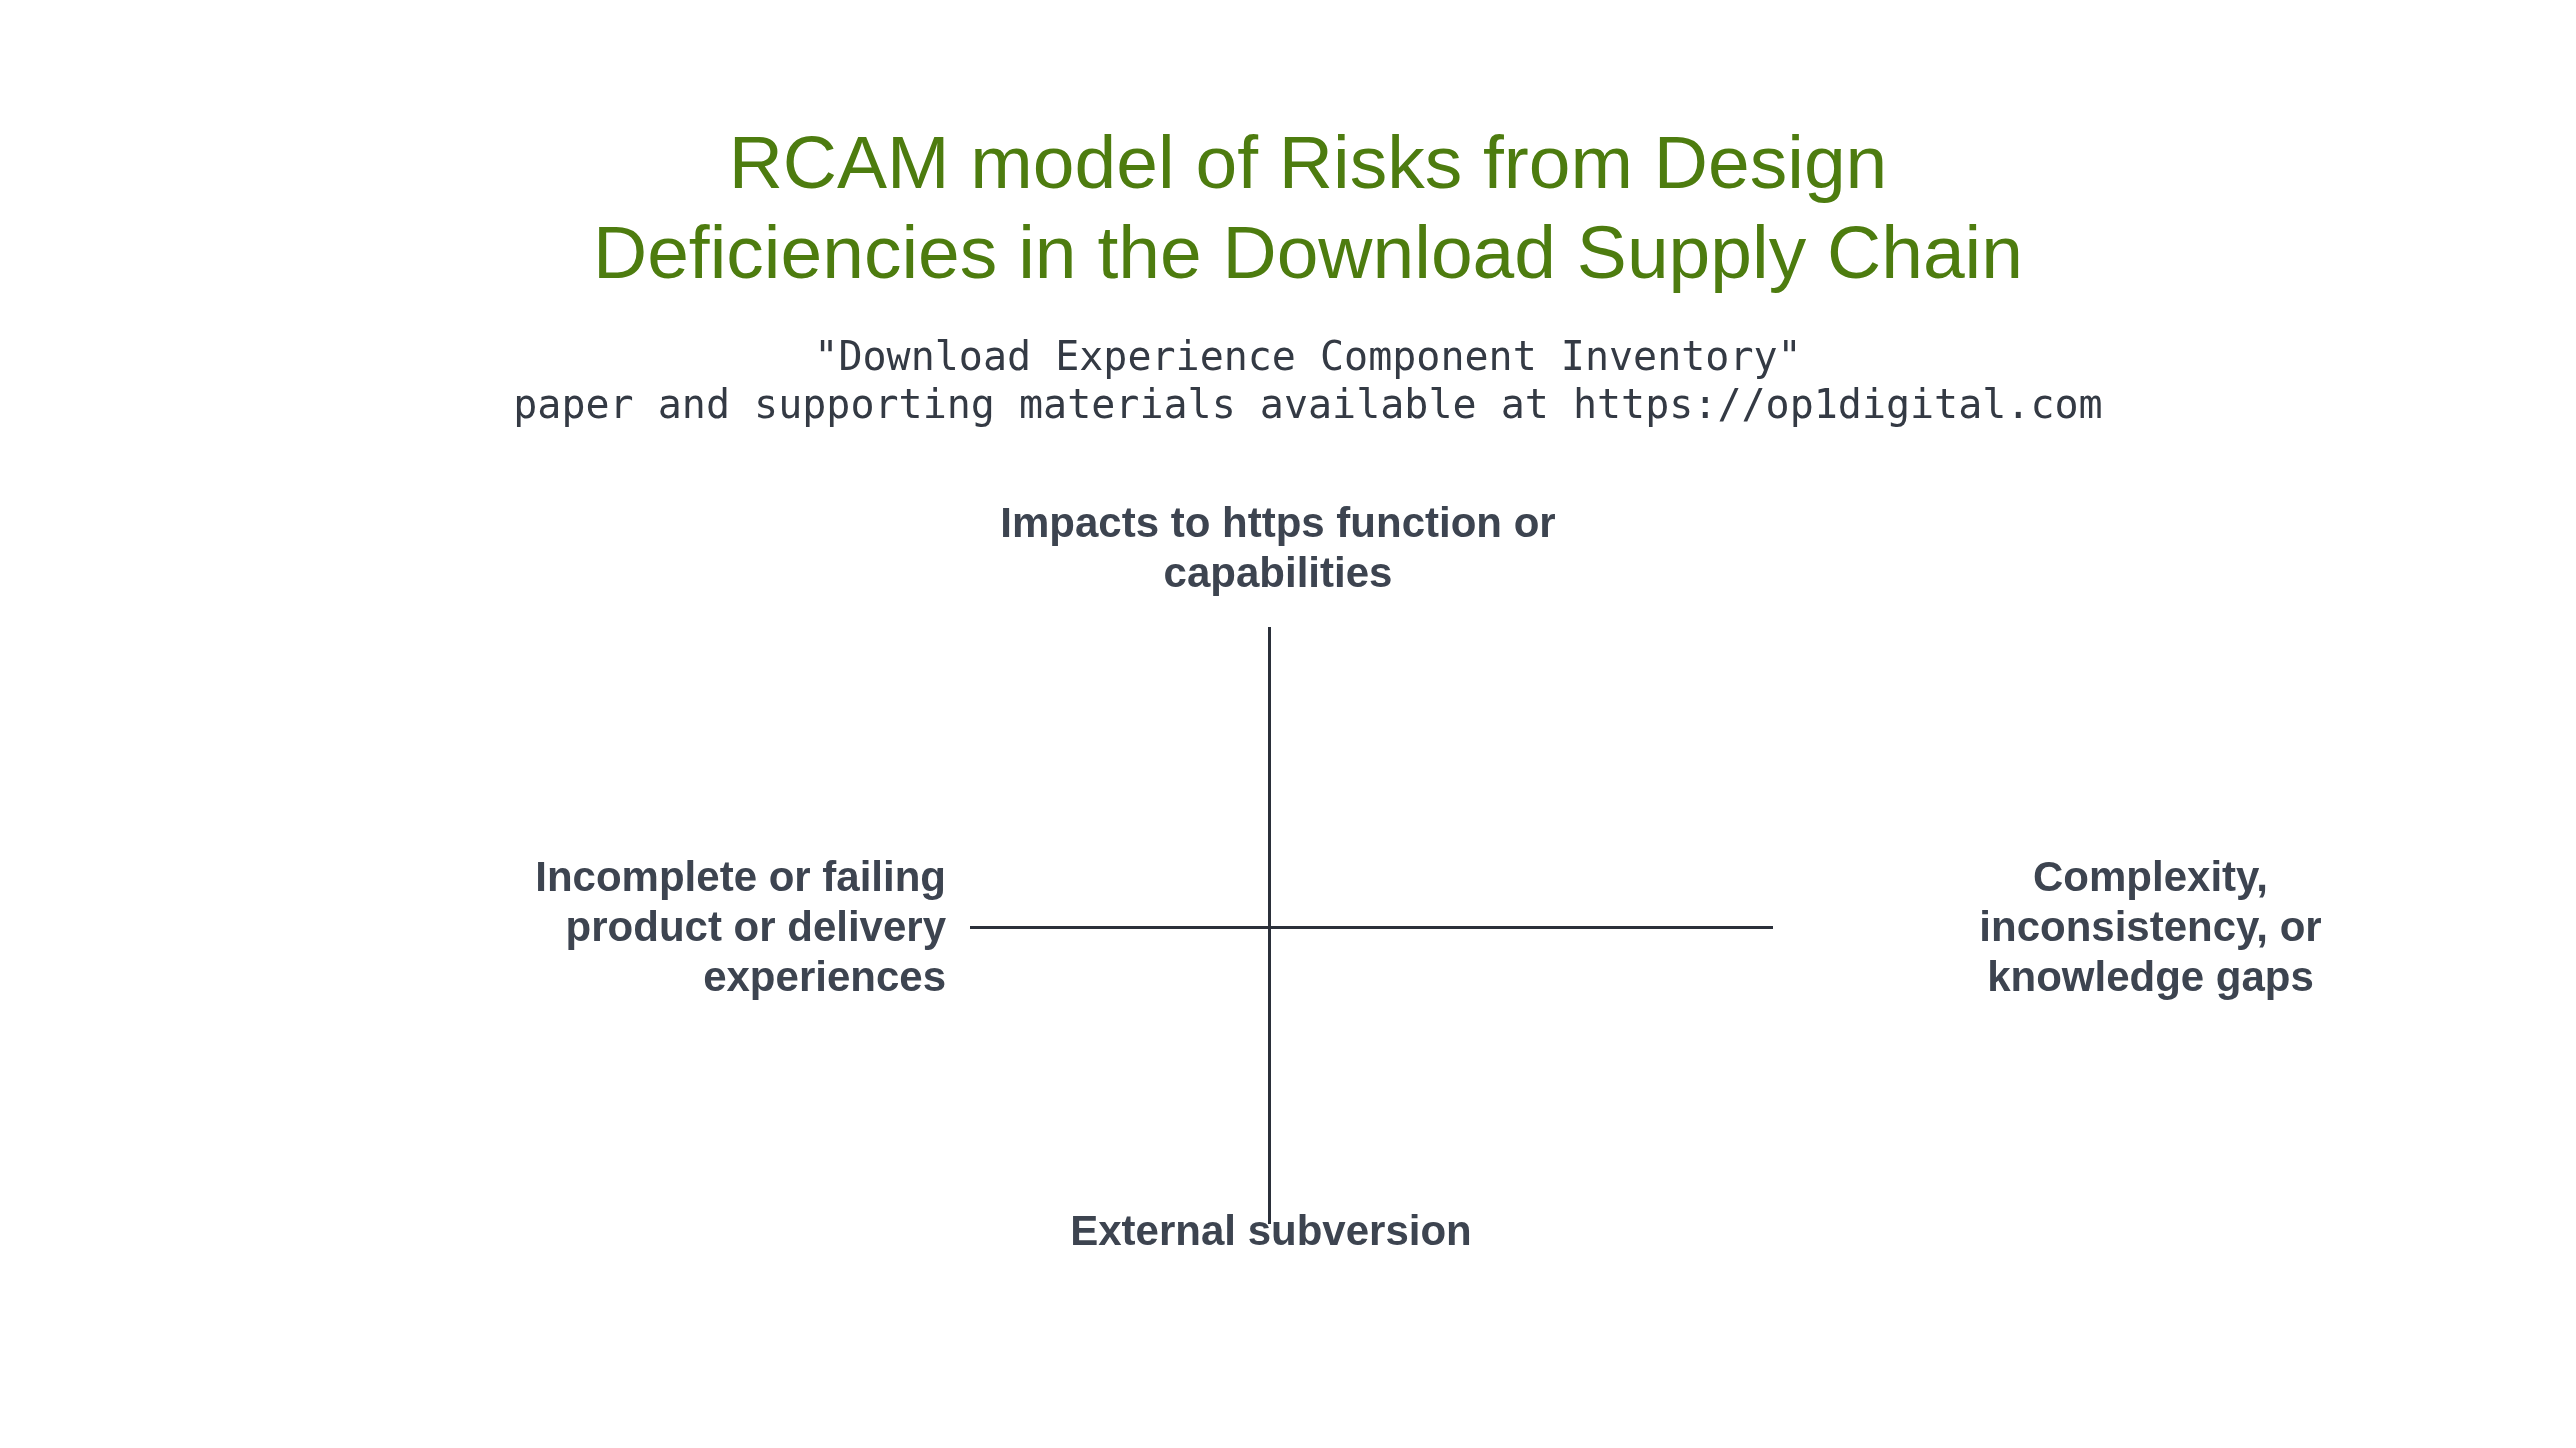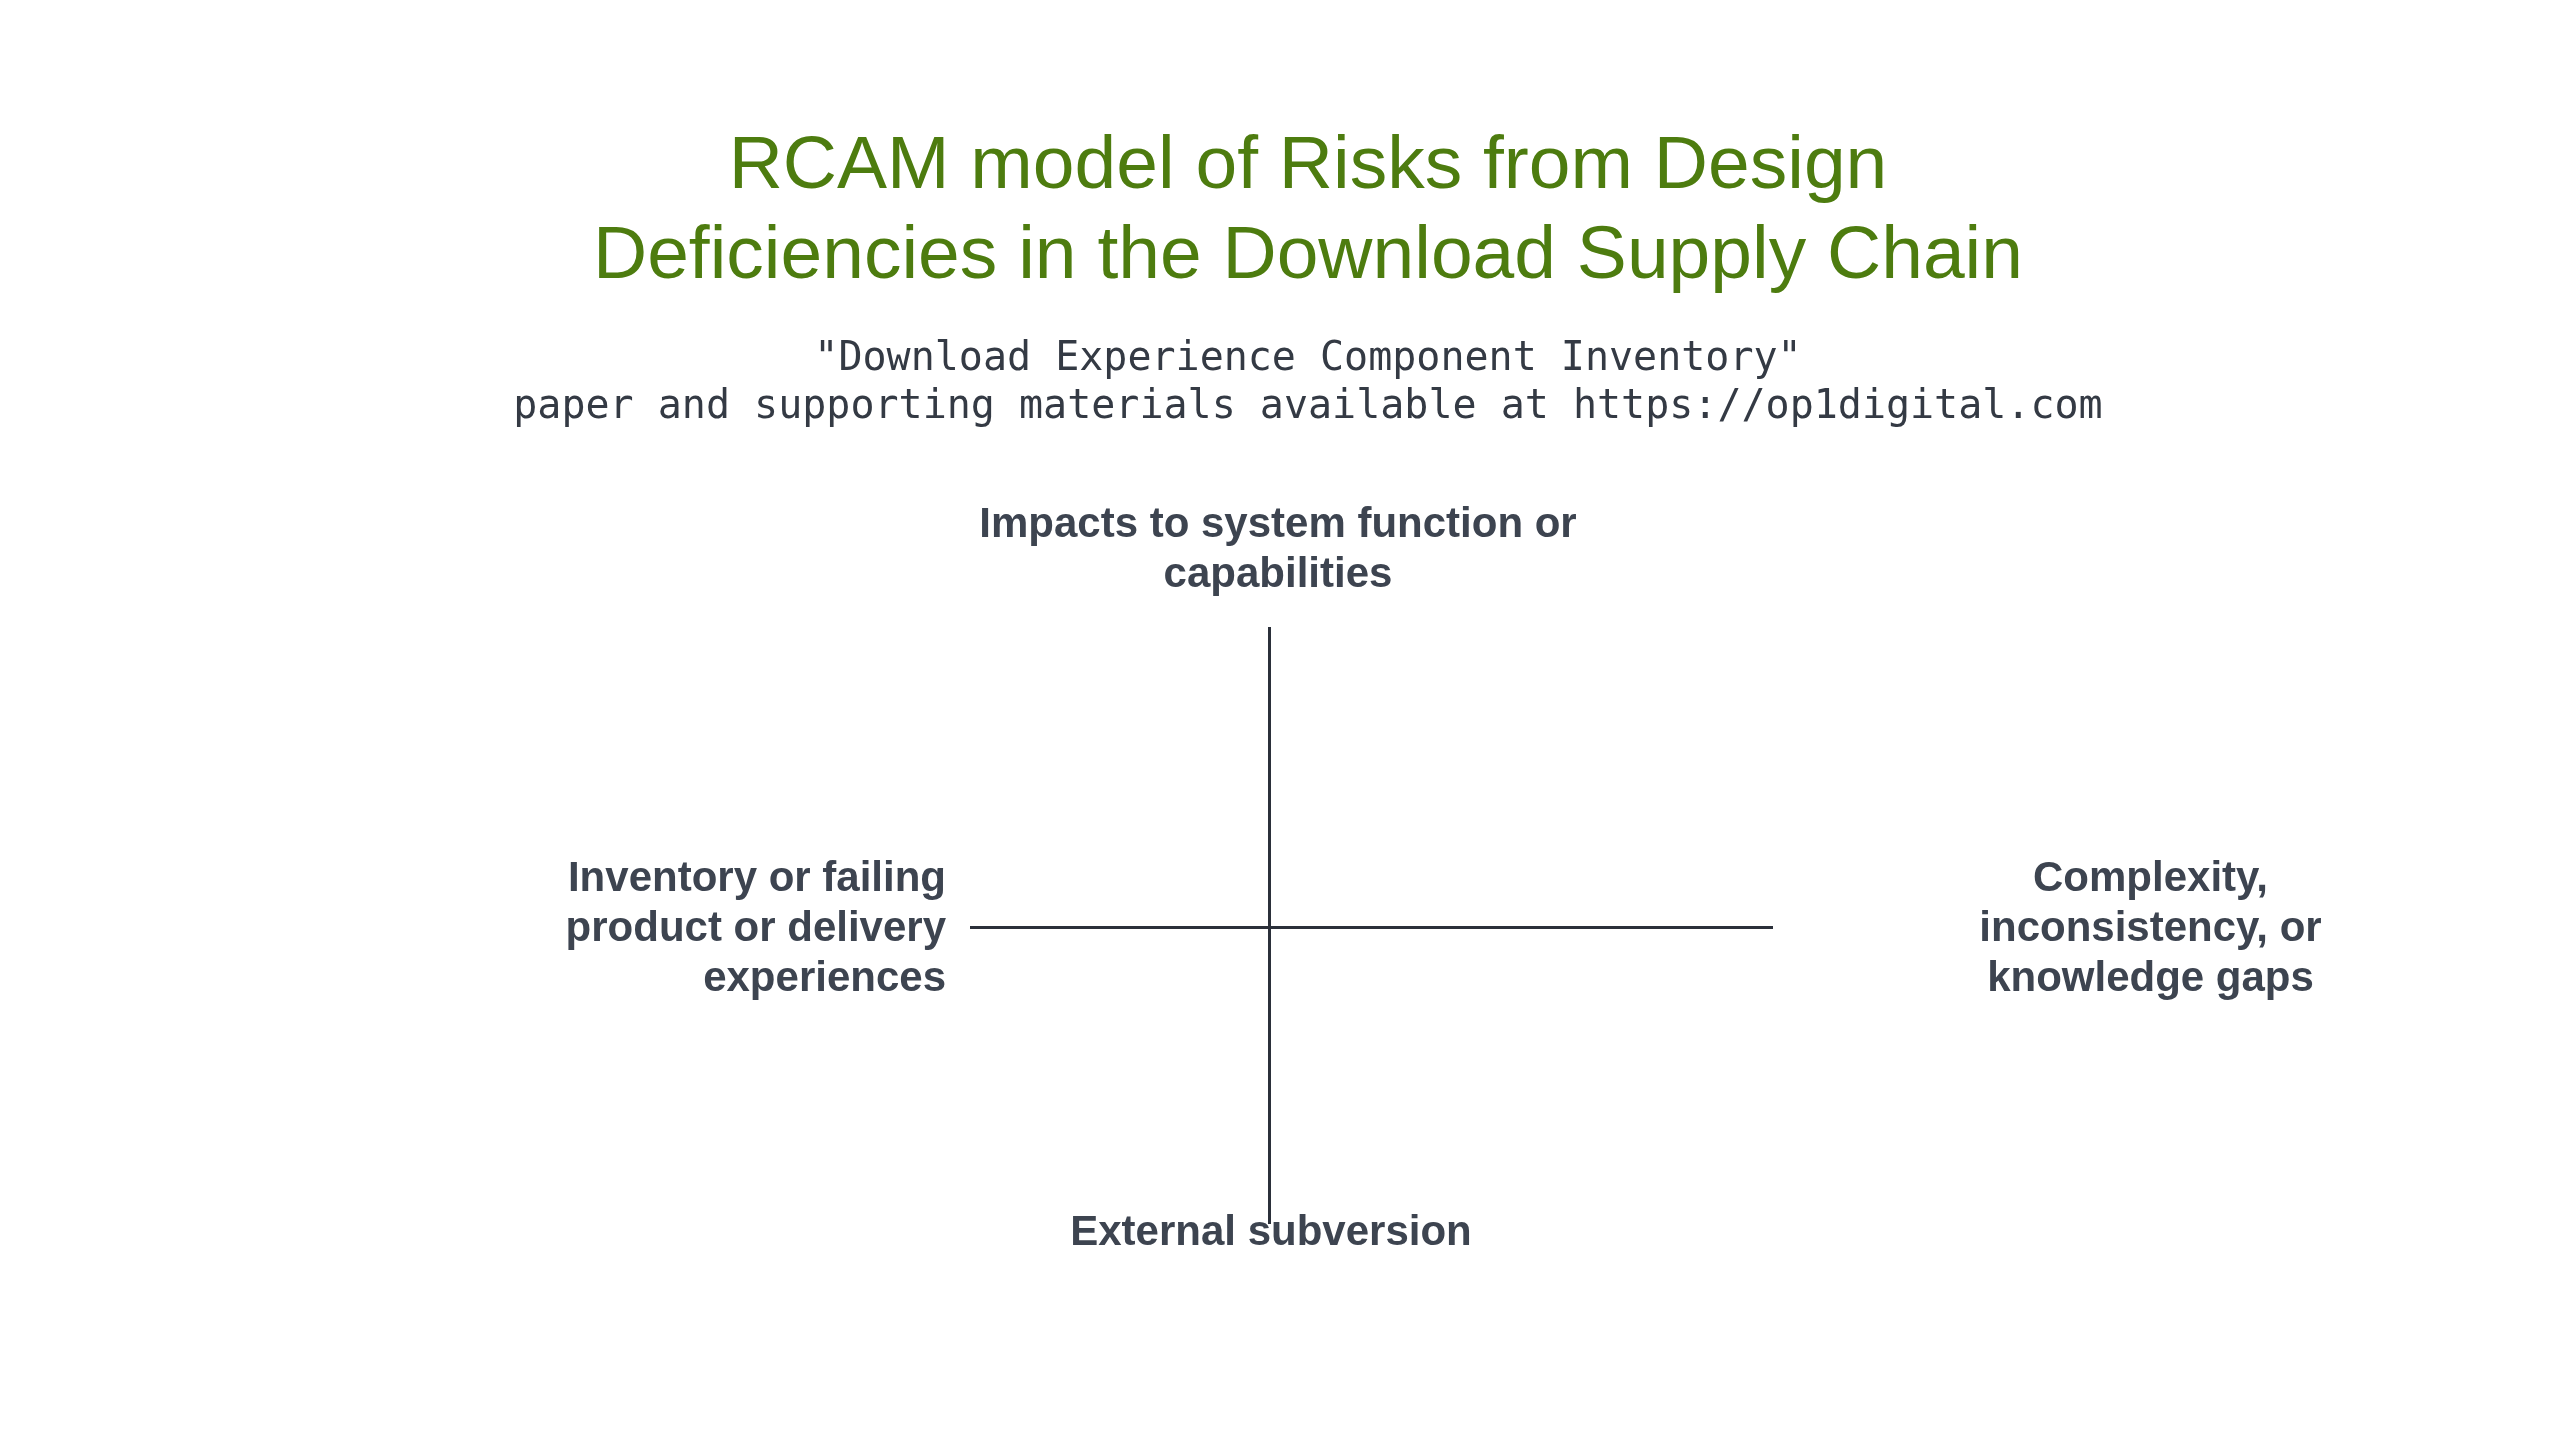--- a/index.html
+++ b/index.html
@@ -108,28 +108,28 @@
 <body>
 
 <div id="canvas">
 
   <div class="title pre">RCAM model of Risks from Design
 Deficiencies in the Download Supply Chain</div>
 
   <div class="subtitle pre">"Download Experience Component Inventory"
 paper and supporting materials available at https://op1digital.com</div>
 
-  <div class="qlabel label-top pre">Impacts to system function or
+  <div class="qlabel label-top pre">Impacts to https function or
 capabilities</div>
 
   <div class="vline"></div>
 
   <div class="hline"></div>
 
-  <div class="qlabel label-left pre">Inventory or failing
+  <div class="qlabel label-left pre">Incomplete or failing
 product or delivery
 experiences</div>
 
   <div class="qlabel label-right pre">Complexity,
 inconsistency, or
 knowledge gaps</div>
 
 
   <div class="qlabel label-bottom pre">External subversion</div>
 

